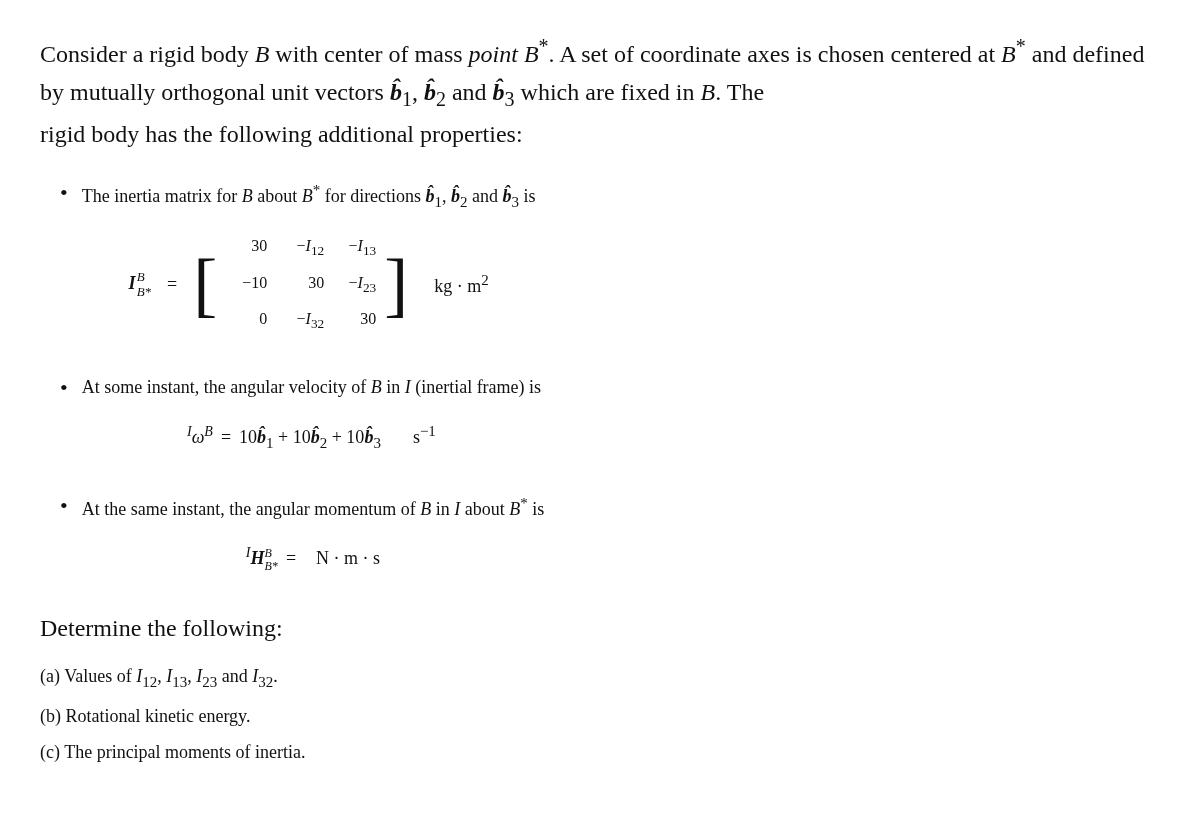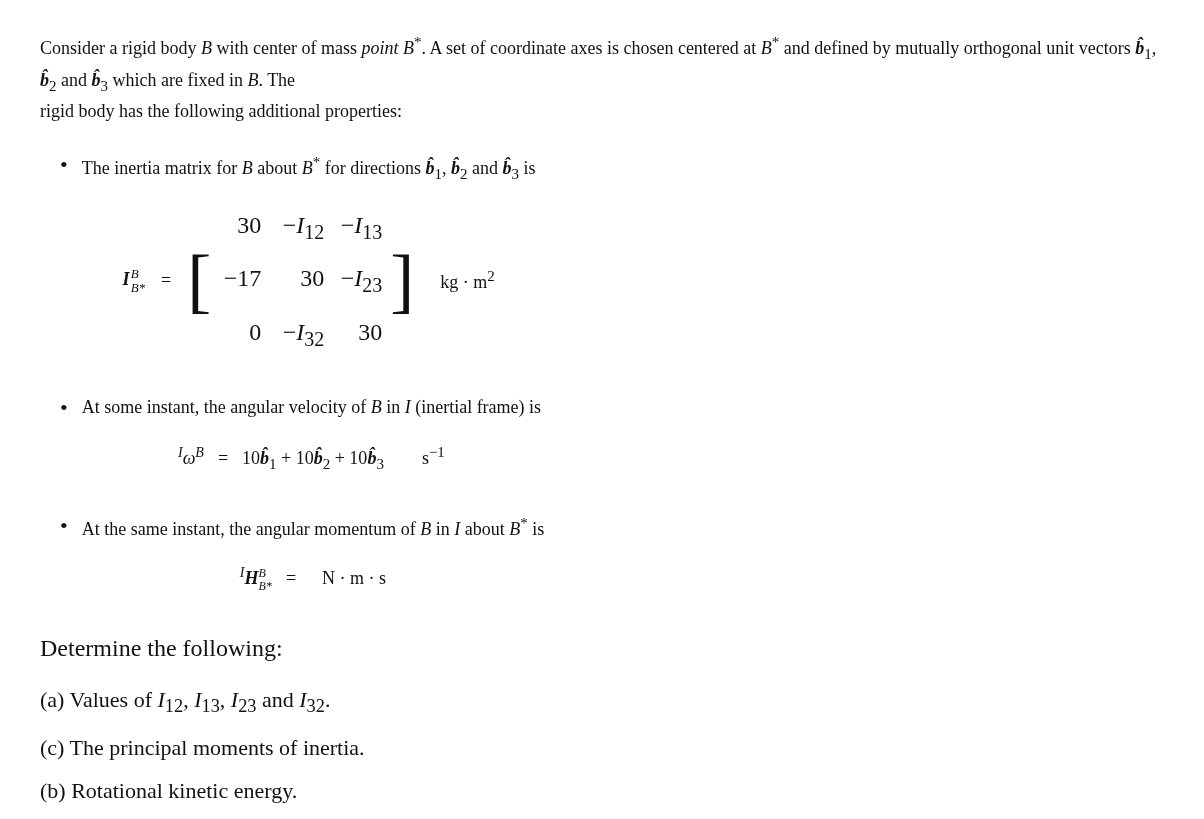--- a/index.html
+++ b/index.html
@@ -14,21 +14,21 @@
       font-size: 18px;
       color: #111111;
       padding: 30px 40px;
       width: 1204px;
       min-height: 819px;
     }
 
     .intro-text {
       line-height: 1.6;
       margin-bottom: 24px;
-      font-size: 18px;
+      font-size: 24px;
     }
 
     .bullet-section {
       margin-left: 20px;
       margin-bottom: 18px;
     }
 
     .bullet-item {
       display: flex;
       align-items: flex-start;
@@ -82,52 +82,50 @@
       font-family: "Times New Roman", serif;
     }
 
     .matrix-grid {
       display: grid;
       grid-template-columns: 50px 55px 50px;
       grid-template-rows: repeat(3, 1fr);
       row-gap: 4px;
       column-gap: 2px;
       text-align: right;
-      font-size: 24px;
-      gap: 8px;
+      font-size: 16px;
     }
 
     .matrix-cell {
       text-align: right;
       padding: 2px 4px;
       white-space: nowrap;
     }
 
     .matrix-units {
       font-size: 18px;
       margin-left: 16px;
     }
 
     .inline-eq {
       display: flex;
       justify-content: center;
       margin: 18px 0;
       font-size: 18px;
       align-items: baseline;
-      gap: 6px;
     }
 
     .determine-section {
       margin-top: 24px;
       margin-bottom: 18px;
       font-size: 24px;
     }
 
     .parts-section {
-      font-size: 22px;
+      font-size: 18px;
       line-height: 1.8;
     }
 
     .part-line {
       margin-bottom: 4px;
     }
 
     .equals {
       margin: 0 6px;
     }
@@ -166,21 +164,21 @@
               </span>
           </span>
           <span class="equals">=</span>
 
           <div class="matrix-bracket-group">
             <span class="matrix-bracket-left">[</span>
             <div class="matrix-grid">
               <span class="matrix-cell">30</span>
               <span class="matrix-cell">−<i>I</i><sub>12</sub></span>
               <span class="matrix-cell">−<i>I</i><sub>13</sub></span>
-              <span class="matrix-cell">−17</span>
+              <span class="matrix-cell">−10</span>
               <span class="matrix-cell">30</span>
               <span class="matrix-cell">−<i>I</i><sub>23</sub></span>
               <span class="matrix-cell">0</span>
               <span class="matrix-cell">−<i>I</i><sub>32</sub></span>
               <span class="matrix-cell">30</span>
             </div>
             <span class="matrix-bracket-right">]</span>
           </div>
           <span class="matrix-units">kg · m<sup>2</sup></span>
         </div>
@@ -235,18 +233,18 @@
 
 <div class="determine-section">
   <span>Determine the following:</span>
 </div>
 
 <div class="parts-section">
   <div class="part-line">
     (a) Values of <i>I</i><sub>12</sub>, <i>I</i><sub>13</sub>, <i>I</i><sub>23</sub> and <i>I</i><sub>32</sub>.
   </div>
   <div class="part-line">
+    <span>(b) Rotational kinetic energy.</span>
+  </div>
+  <div class="part-line">
     <span>(c) The principal moments of inertia.</span>
   </div>
-  <div class="part-line">
-    <span>(b) Rotational kinetic energy.</span>
-  </div>
 </div>
 
 </body></html>

